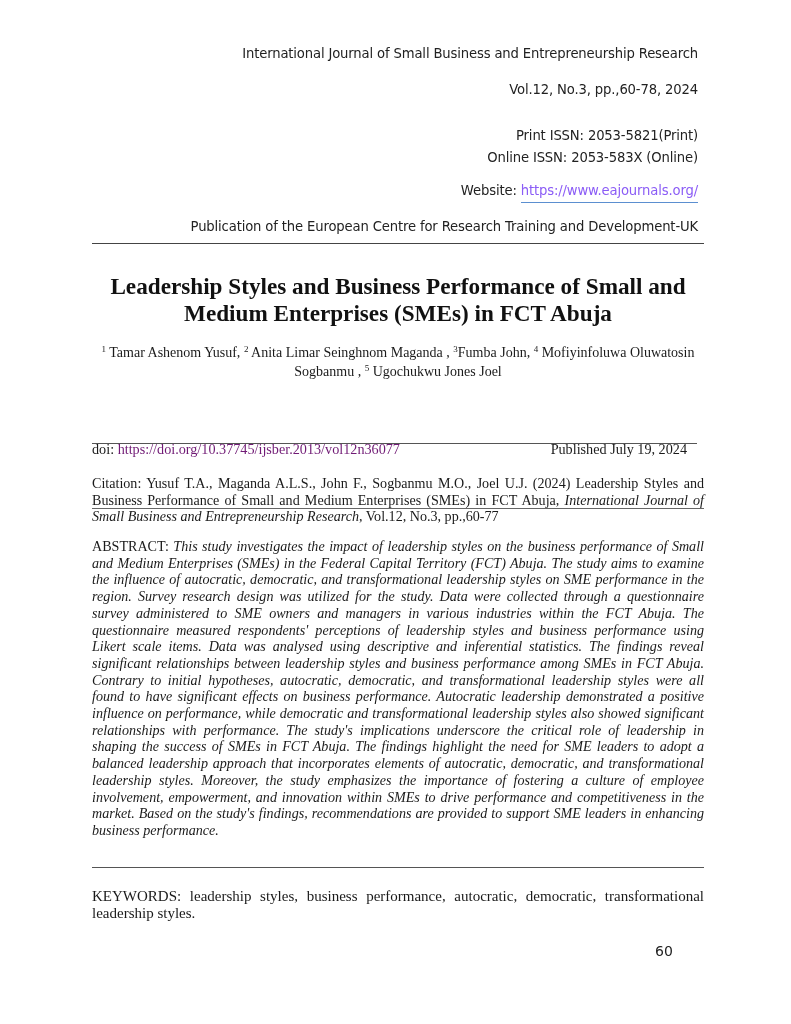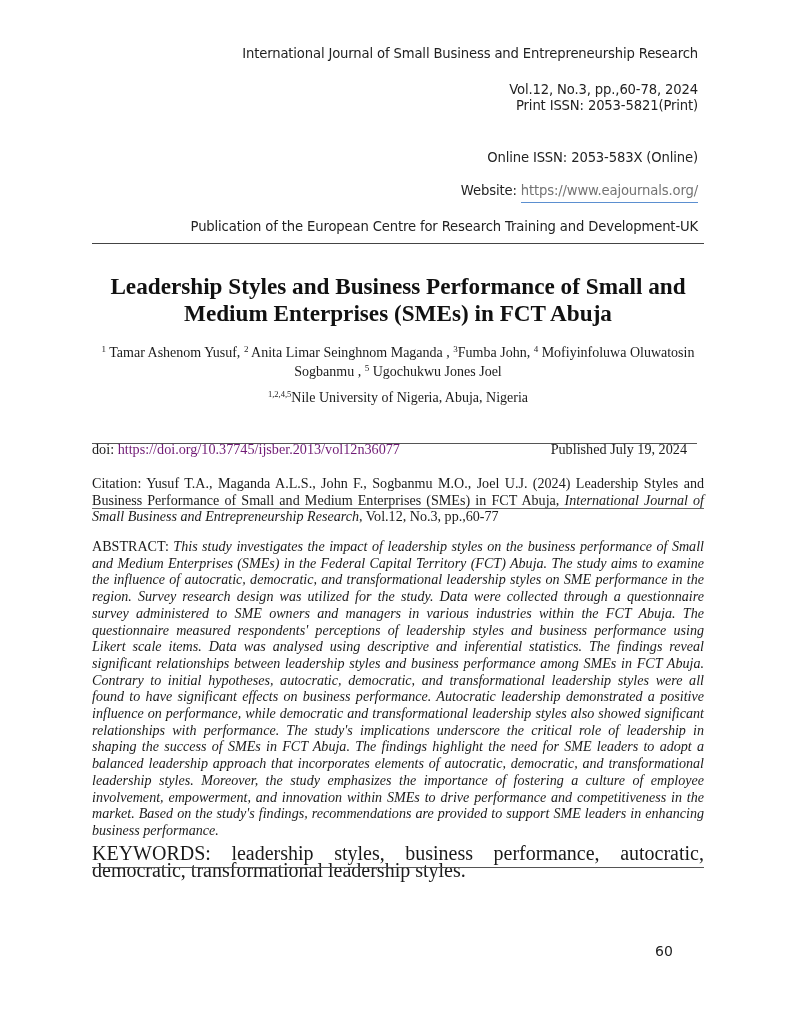--- a/index.html
+++ b/index.html
@@ -3,44 +3,44 @@
 <meta charset="utf-8">
 <style>
   html, body { margin: 0; padding: 0; background: #ffffff; }
   body { width: 791px; height: 1024px; position: relative; overflow: hidden; color: #1a1a1a; }
   .sans { font-family: "DejaVu Sans", "Liberation Sans", sans-serif; }
   .serif { font-family: "Liberation Serif", "DejaVu Serif", serif; margin-top: 17px; }
 
   .hdr { position: absolute; right: 93px; font-size: 13.2px; letter-spacing: -0.15px; white-space: nowrap; color: #222; }
   .hdr-journal { top: 46px; }
   .hdr-vol { top: 82px; }
-  .hdr-print { top: 98px; margin-left: 32px; }
+  .hdr-print { top: 128px; margin-left: 32px; }
   .hdr-online { top: 150px; }
   .hdr-web { top: 183px; }
-  .hdr-web a { color: #737373; text-decoration: none; border-bottom: 1.4px solid #5b8fd0; padding-bottom: 4px; }
+  .hdr-web a { color: #8b5cf6; text-decoration: none; border-bottom: 1.4px solid #5b8fd0; padding-bottom: 4px; }
   .hdr-pub { top: 219px; }
   .rule-top { position: absolute; left: 92px; top: 243px; width: 612px; height: 0; border-top: 1.3px solid #444; }
 
   .title { position: absolute; left: 92px; top: 256px; width: 612px; text-align: center; font-weight: bold; font-size: 23.2px; line-height: 27px; color: #111; }
   .authors { position: absolute; left: 92px; top: 326px; width: 612px; text-align: center; font-weight: normal; font-size: 14px; line-height: 19px; }
   .authors sup { font-size: 9px; vertical-align: 5px; line-height: 0; }
   .affil { position: absolute; left: 92px; top: 371px; width: 612px; text-align: center; font-size: 14px; line-height: 19px; }
   .affil sup { font-size: 8.5px; vertical-align: 5px; line-height: 0; }
 
   .doi-row { position: absolute; left: 92px; top: 423px; width: 605px; font-size: 14.2px; line-height: 18px; }
   .doi-row .doi-link { color: #701a75; text-decoration: none; text-align: right; }
   .doi-row .published { position: absolute; right: 10px; top: 0; }
   .rule-doi { position: absolute; left: 92px; top: 443px; width: 605px; border-top: 1.4px solid #555; }
 
   .citation { position: absolute; left: 92px; top: 458px; width: 612px; font-size: 14.1px; line-height: 16.6px; text-align: justify; }
   .rule-cit { position: absolute; left: 92px; top: 508px; width: 612px; border-top: 1.4px solid #666; }
 
   .abstract { position: absolute; left: 92px; top: 521px; width: 612px; font-size: 14.1px; line-height: 16.7px; text-align: justify; }
   .abstract em { font-style: italic; }
-  .keywords { position: absolute; left: 92px; top: 828px; width: 612px; font-size: 20px; line-height: 16.6px; text-align: justify; text-align-last: left; }
+  .keywords { position: absolute; left: 92px; top: 871px; width: 612px; font-size: 15px; line-height: 16.6px; text-align: justify; text-align-last: left; }
   .rule-kw { position: absolute; left: 92px; top: 867px; width: 612px; border-top: 1.6px solid #555; }
 
   .pageno { position: absolute; left: 655px; top: 943px; font-size: 14px; color: #222; }
   b.lbl { font-weight: normal; }
 </style>
 </head>
 <body>
 
 <div class="hdr sans hdr-journal">International Journal of Small Business and Entrepreneurship Research</div>
 <div class="hdr sans hdr-vol">Vol.12, No.3, pp.,60-78, 2024</div>
@@ -50,21 +50,20 @@
 <div class="hdr sans hdr-pub">Publication of the European Centre for Research Training and Development-UK</div>
 <div class="rule-top"></div>
 
 <div class="title serif">Leadership Styles and Business Performance of Small and Medium Enterprises (SMEs) in FCT Abuja</div>
 
 <div class="authors serif">
   <sup>1</sup><span> Tamar Ashenom Yusuf, </span><sup>2</sup><span> Anita Limar Seinghnom  Maganda , </span><sup>3</sup><span>Fumba John, </span><sup>4</sup><span> Mofiyinfoluwa Oluwatosin  Sogbanmu , </span><sup>5</sup><span> Ugochukwu Jones Joel</span>
 </div>
 
 <div class="affil serif">
-  <div><sup>1,2,4,5</sup><span>Nile University of Nigeria, Abuja, Nigeria</span></div>
 </div>
 
 <div class="doi-row serif">
   <span>doi: </span><a class="doi-link">https://doi.org/10.37745/ijsber.2013/vol12n36077</a>
   <span class="published">Published July 19, 2024</span>
 </div>
 <div class="rule-doi"></div>
 
 <div class="citation serif"><b class="lbl">Citation:</b><span> Yusuf T.A., Maganda A.L.S., John F., Sogbanmu M.O., Joel U.J.  (2024) Leadership Styles and Business Performance of Small and Medium Enterprises (SMEs) in FCT Abuja, </span><i>International Journal of Small Business and Entrepreneurship Research</i><span>, Vol.12, No.3, pp.,60-77</span></div>
 <div class="rule-cit"></div>

